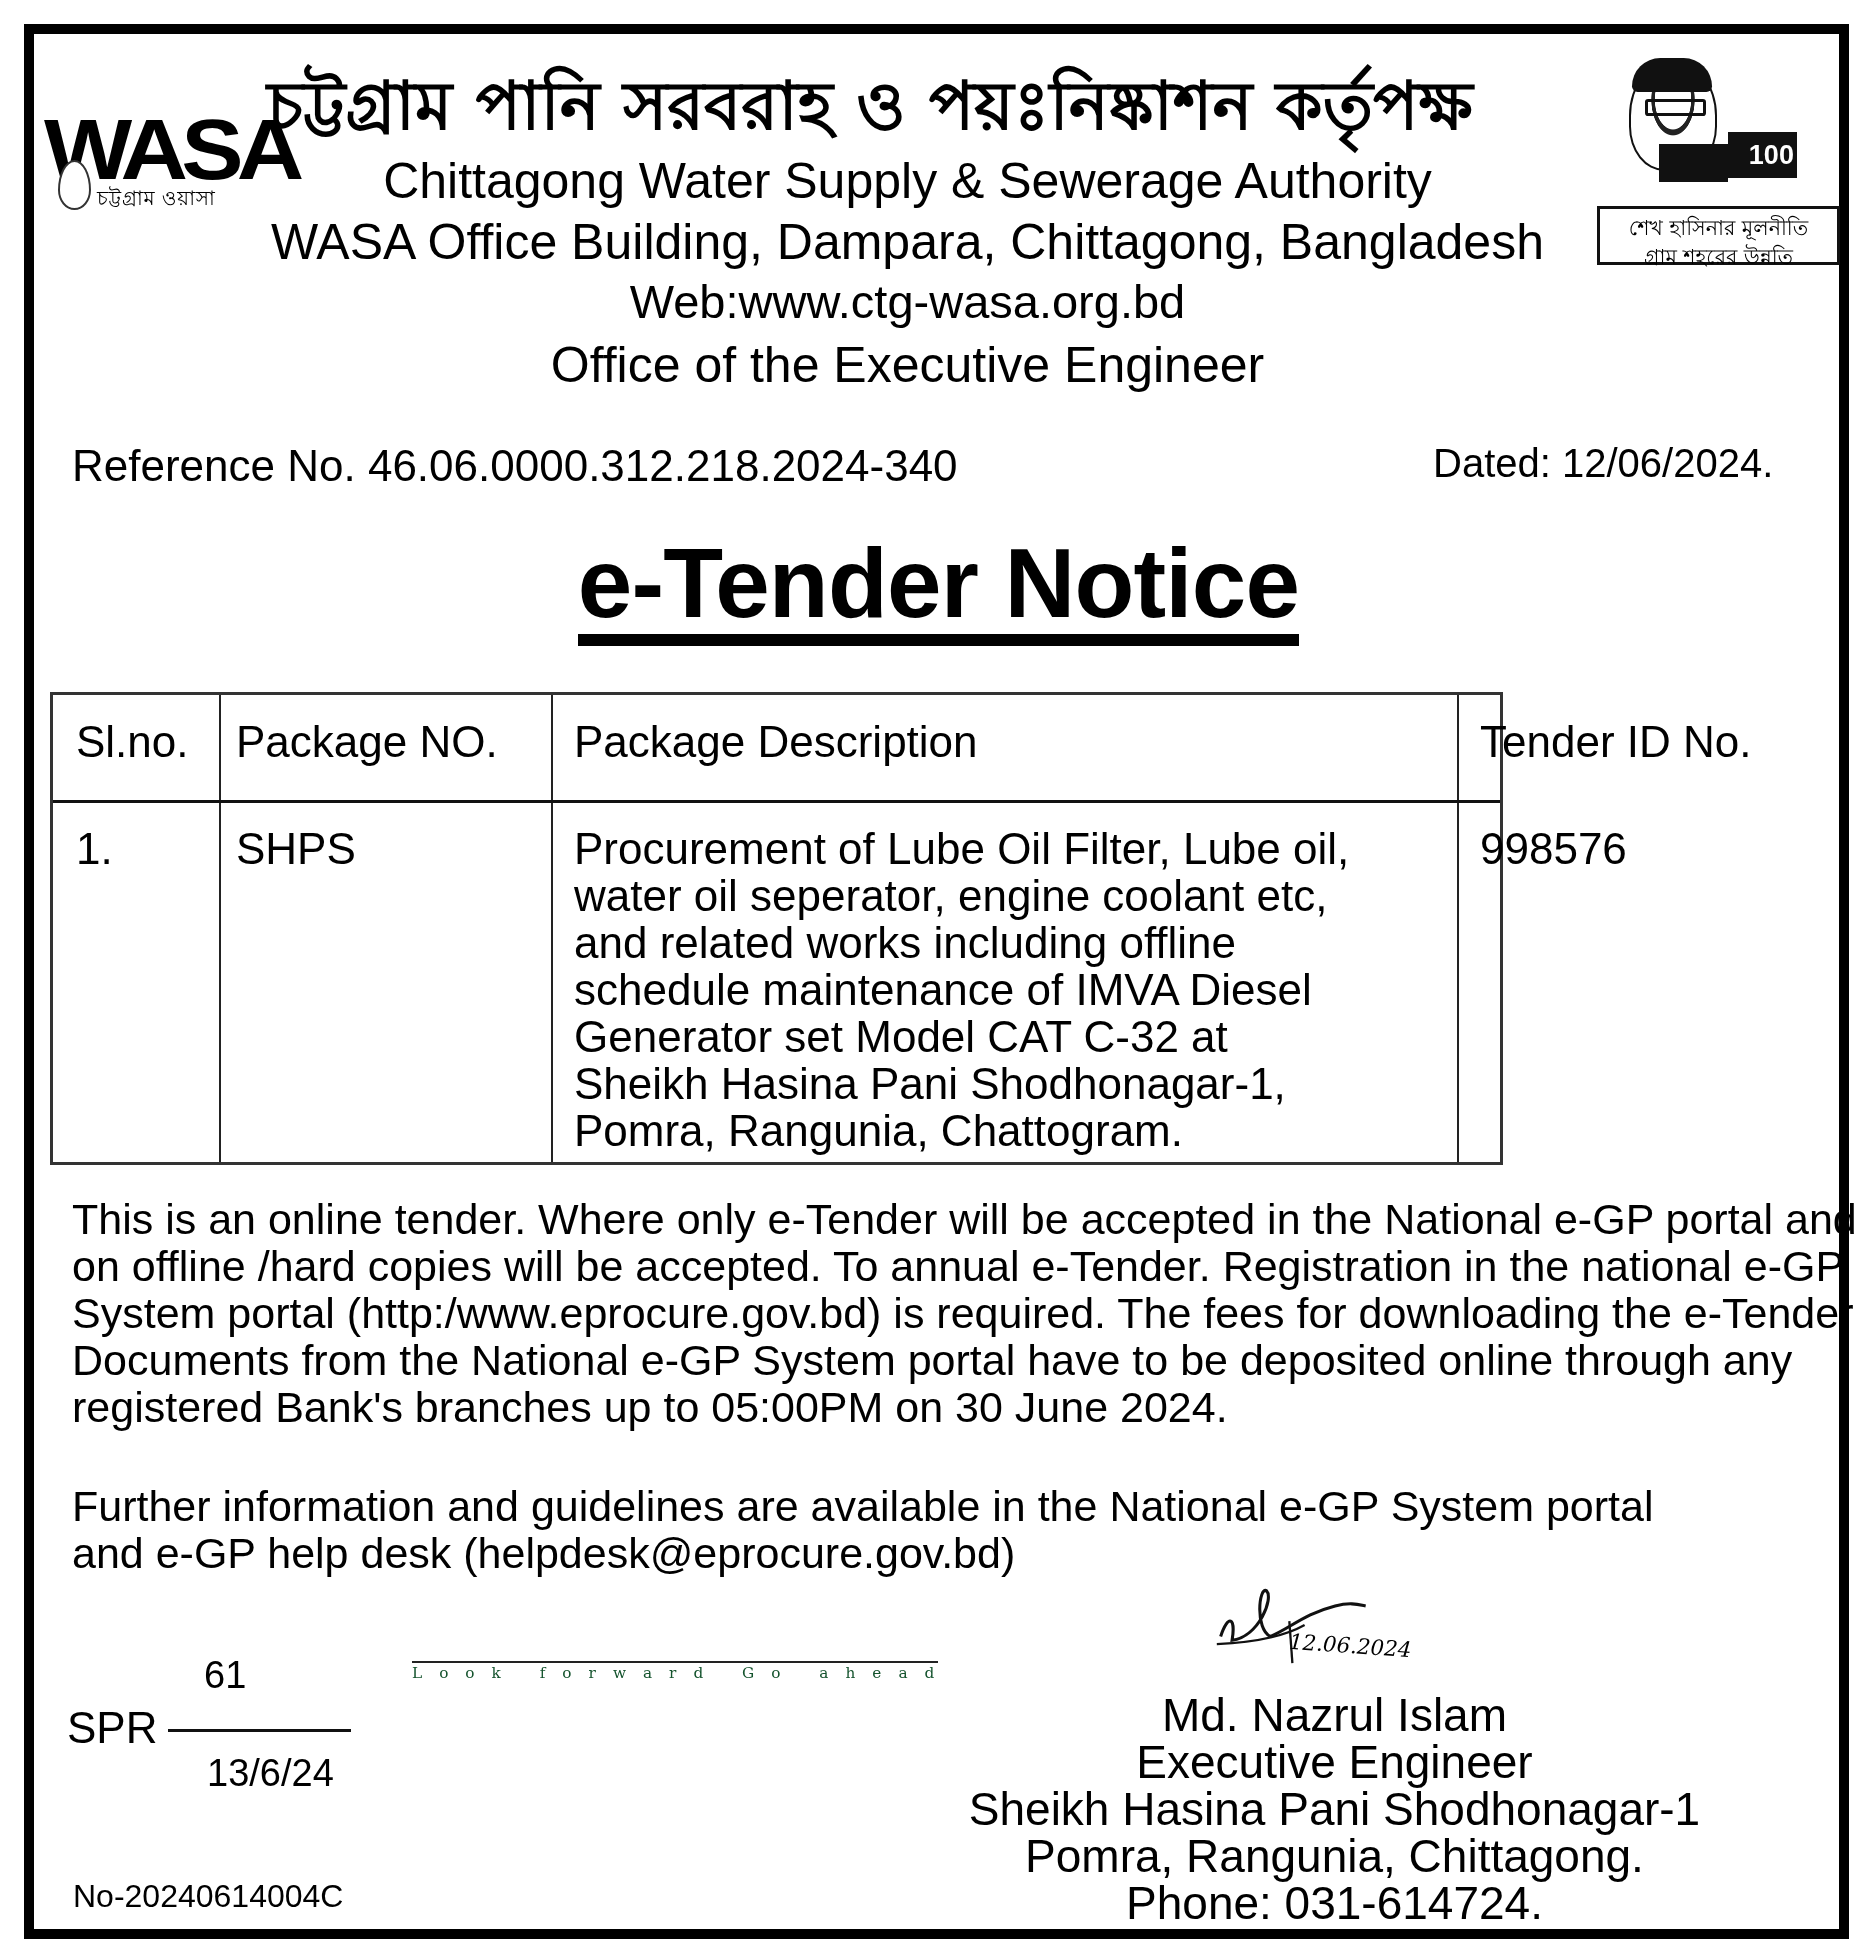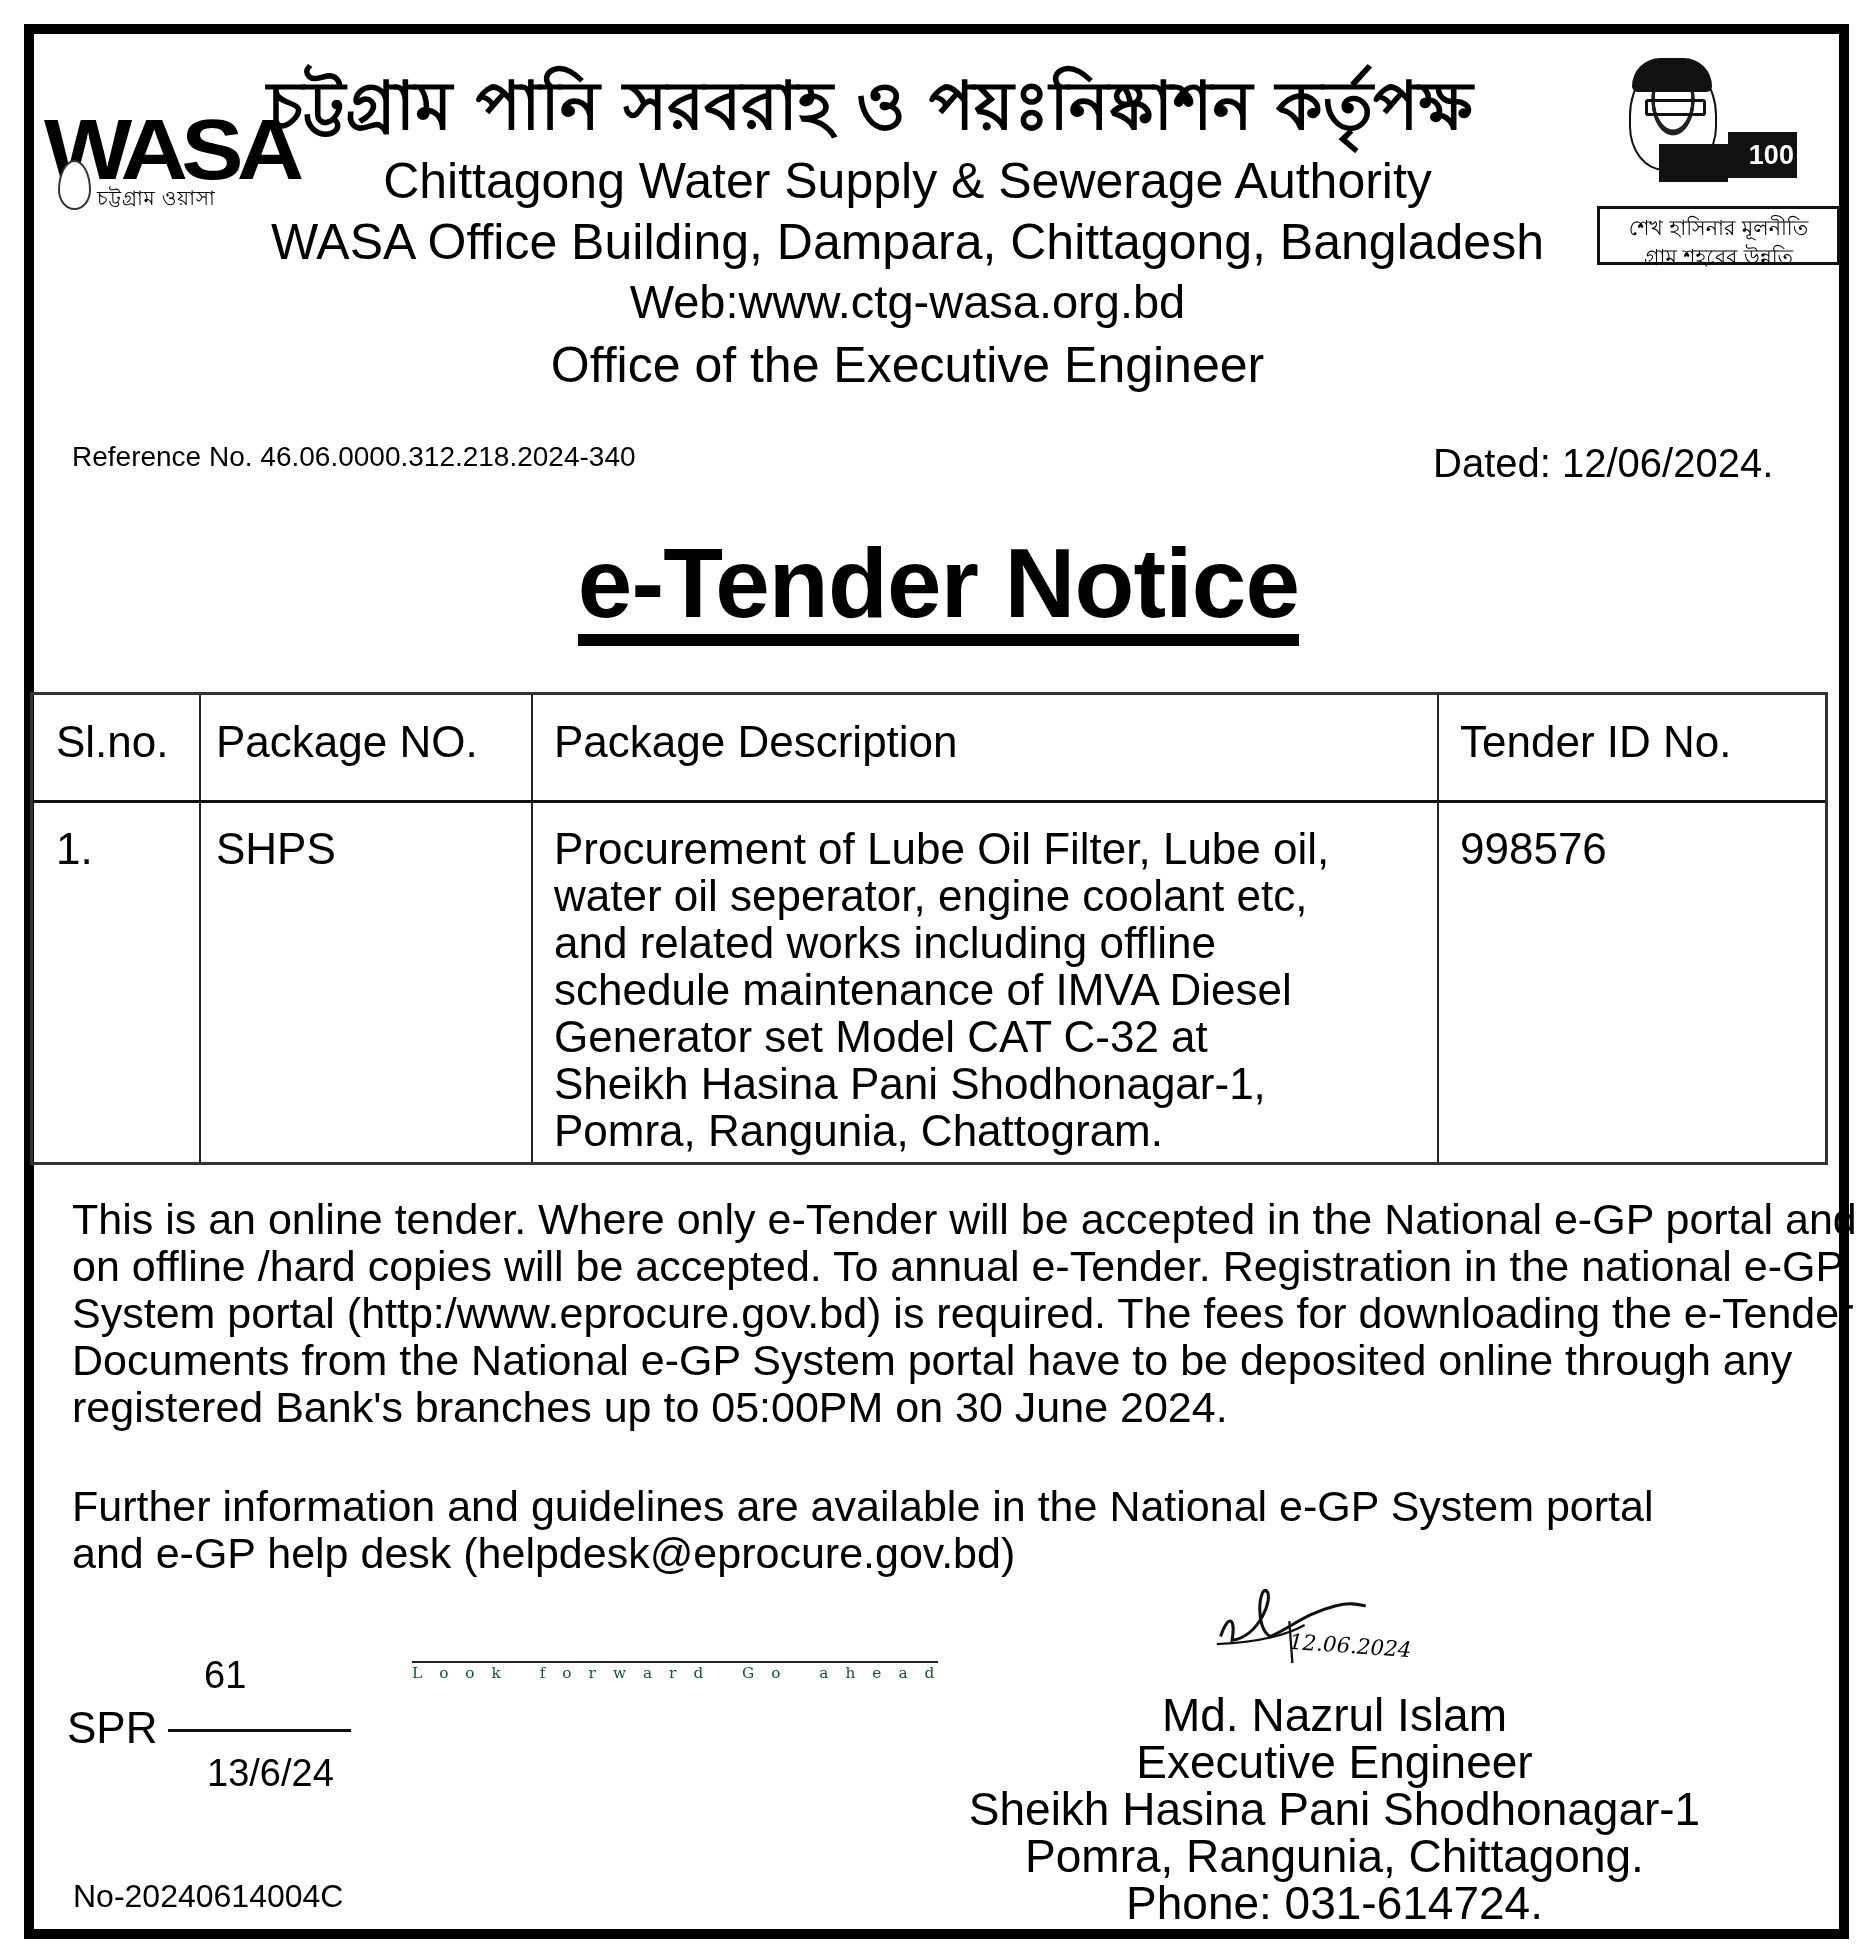--- a/index.html
+++ b/index.html
@@ -31,29 +31,29 @@
         border-radius:50% 50% 40% 40%; border:2.3px solid #111; }
   .mujib .hair { position:absolute; left:34px; top:6.1px; width:80px; height:34px; background:#111; border-radius:38px 38px 7.6px 7.6px; }
   .mujib .glasses { position:absolute; left:47px; top:47px; width:55px; height:10.7px; border:3.8px solid #111; border-radius:3.1px; }
   .mujib .coat { position:absolute; left:61px; top:92px; width:69px; height:38px; background:#111; }
   .mujib .badge { position:absolute; left:130px; top:80px; width:69px; height:46px; background:#111; color:#fff;
         font-weight:bold; font-size:27px; text-align:right; line-height:46px; padding-right:3.1px; box-sizing:border-box; }
   .motto { position:absolute; left:1597px; top:206px; width:243px; height:59px; border:3.1px solid #111;
         box-sizing:border-box; text-align:center; font-family:"DejaVu Sans", sans-serif; font-size:20.6px; line-height:29px; padding-top:4.6px; }
 
   
-  .ref { top:441px; left:72px; font-size:28px; }
+  .ref { top:441px; left:72px; font-size:44px; }
   .dated { top:441px; left:1433px; font-size:40px; }
 
   .title { position:absolute; left:0; width:1877px; top:534px; text-align:center; }
   .title span { font-size:98px; font-weight:bold; line-height:1; display:inline-block;
         border-bottom:12.2px solid #000; padding-bottom:1.5px; letter-spacing:-0.8px; }
 
   
-  .tbl { position:absolute; left:30px; top:692px; width:1798px; height:473px;
+  .tbl { position:absolute; left:50px; top:692px; width:1453px; height:473px;
          border:3.1px solid #333; box-sizing:border-box; }
   .vline { position:absolute; top:0; bottom:0; width:2.3px; background:#222; }
   .hline { position:absolute; left:0; right:0; top:105px; height:3.1px; background:#111; }
   .cell { position:absolute; font-size:44px; line-height:47px; white-space:nowrap; }
   .desc-lines div { white-space:nowrap; }
 
   
   .para { position:absolute; left:72px; width:1747px; font-size:43px; line-height:47px; }
   .para .ln { white-space:nowrap; display:block; }
   .p1 { top:1196px; }

